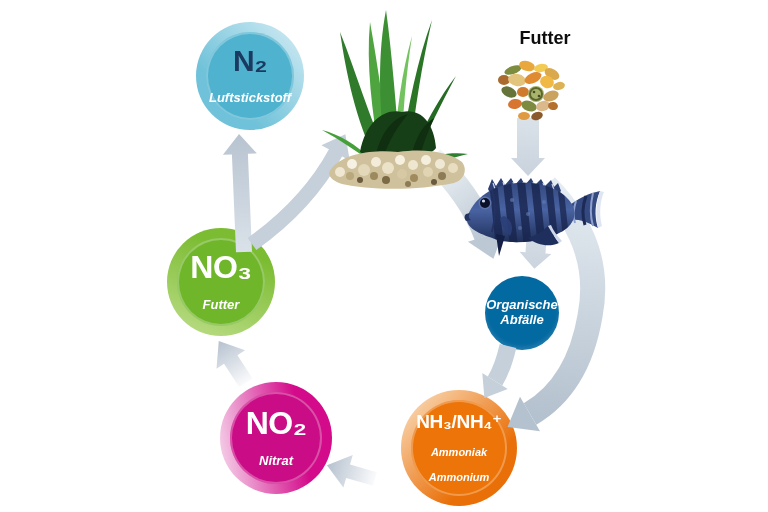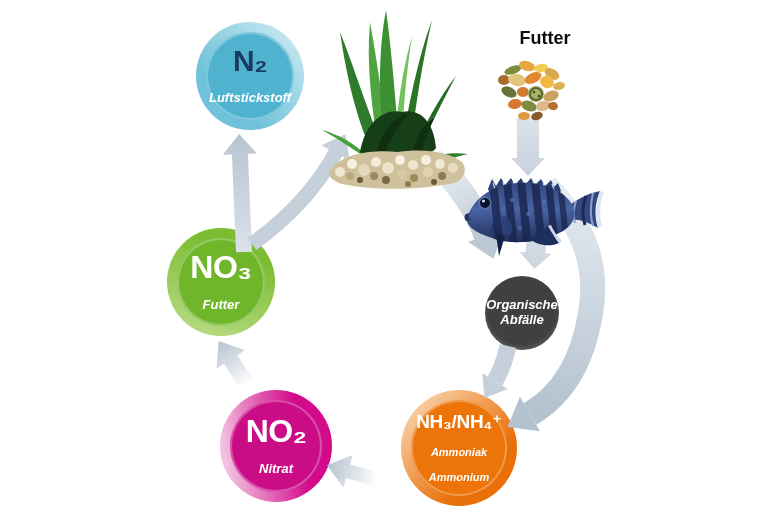--- a/index.html
+++ b/index.html
@@ -50,40 +50,40 @@
 
   <div class="node no3" style="left:167px; top:228px; width:108px; height:108px;">
     <div class="ring"></div>
     <div class="core" style="background: rgb(112, 182, 43);"></div>
     <div class="txt">
       <div class="formula">NO₃</div>
       <div class="sublabel">Futter</div>
     </div>
   </div>
 
-  <div class="node no2" style="left:220px; top:390px; width:112px; height:112px;">
+  <div class="node no2" style="left:220px; top:382px; width:112px; height:112px;">
     <div class="ring"></div>
     <div class="core" style="background: rgb(202, 13, 134);"></div>
     <div class="txt">
       <div class="formula">NO₂</div>
       <div class="sublabel">Nitrat</div>
     </div>
   </div>
 
   <div class="node nh34" style="left:401px; top:390px; width:116px; height:116px;">
     <div class="ring"></div>
     <div class="core" style="background: rgb(236, 116, 8);"></div>
     <div class="txt">
       <div class="formula">NH₃/NH₄⁺</div>
       <div class="sublabel">Ammoniak</div>
       <div class="sublabel" style="margin-top:12px;">Ammonium</div>
     </div>
   </div>
 
-  <div class="waste-node" style="left: 485px; top: 276px; width: 74px; height: 74px; background: #404040;">
+  <div class="waste-node" style="left: 485px; top: 276px; width: 74px; height: 74px; background: #0369a1;">
     <div>
       <div class="sublabel">Organische</div>
       <div class="sublabel">Abfälle</div>
     </div>
   </div>
 
   <svg class="layer" width="768" height="512" viewBox="0 0 768 512">
     <defs>
       <linearGradient id="agUp" x1="0" y1="10" x2="0" y2="-120" gradientUnits="userSpaceOnUse">
         <stop offset="0" stop-color="#dde4eb"></stop>

